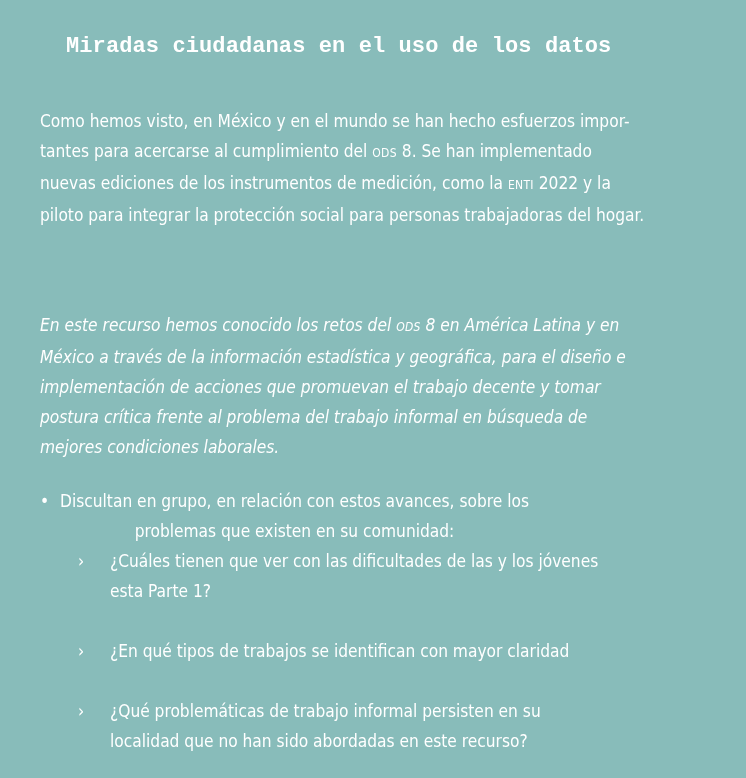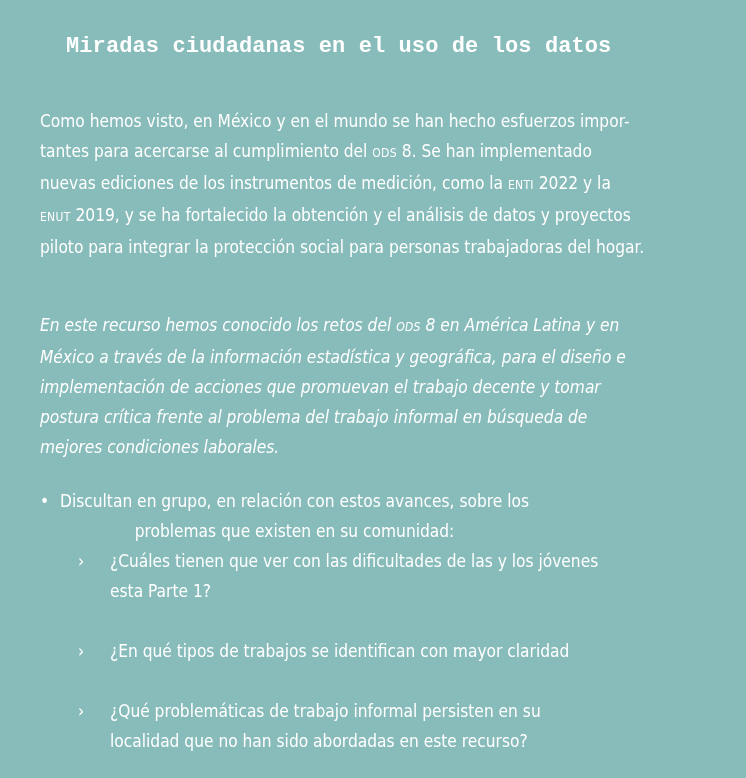--- a/index.html
+++ b/index.html
@@ -33,21 +33,20 @@
 </style>
 </head>
 <body>
 
 <div class="title">Miradas ciudadanas en el uso de los datos</div>
 
 <p class="para p1">
   <span class="l"><span>Como hemos visto, en México y en el mundo se han hecho esfuerzos impor-</span></span>
   <span class="l"><span>tantes para acercarse al cumplimiento del </span><span class="sc">ODS</span><span> 8. Se han implementado</span></span>
   <span class="l"><span>nuevas ediciones de los instrumentos de medición, como la </span><span class="sc">ENTI</span><span> 2022 y la</span></span>
-  <span class="l"><span class="sc">ENUT</span><span> 2019, y se ha fortalecido la obtención y el análisis de datos y proyectos</span></span>
   <span class="l"><span>piloto para integrar la protección social para personas trabajadoras del hogar.</span></span>
 </p>
 
 <p class="para p2">
   <span class="l"><span>En este recurso hemos conocido los retos del </span><span class="sc">ODS</span><span> 8 en América Latina y en</span></span>
   <span class="l">México a través de la información estadística y geográfica, para el diseño e</span>
   <span class="l">implementación de acciones que promuevan el trabajo decente y tomar</span>
   <span class="l">postura crítica frente al problema del trabajo informal en búsqueda de</span>
   <span class="l">mejores condiciones laborales.</span>
 </p>

